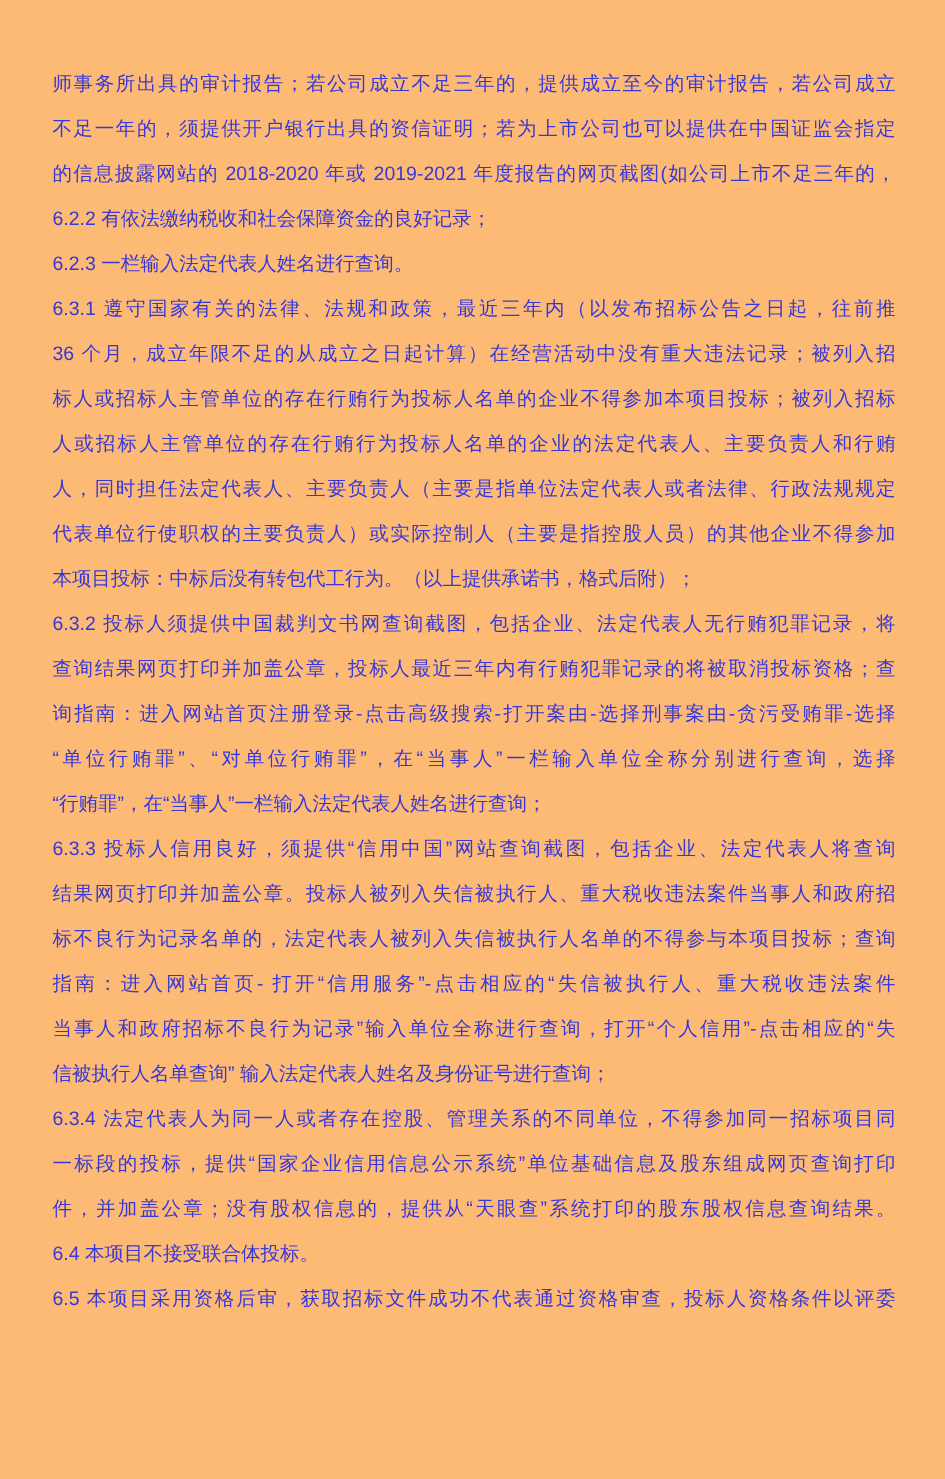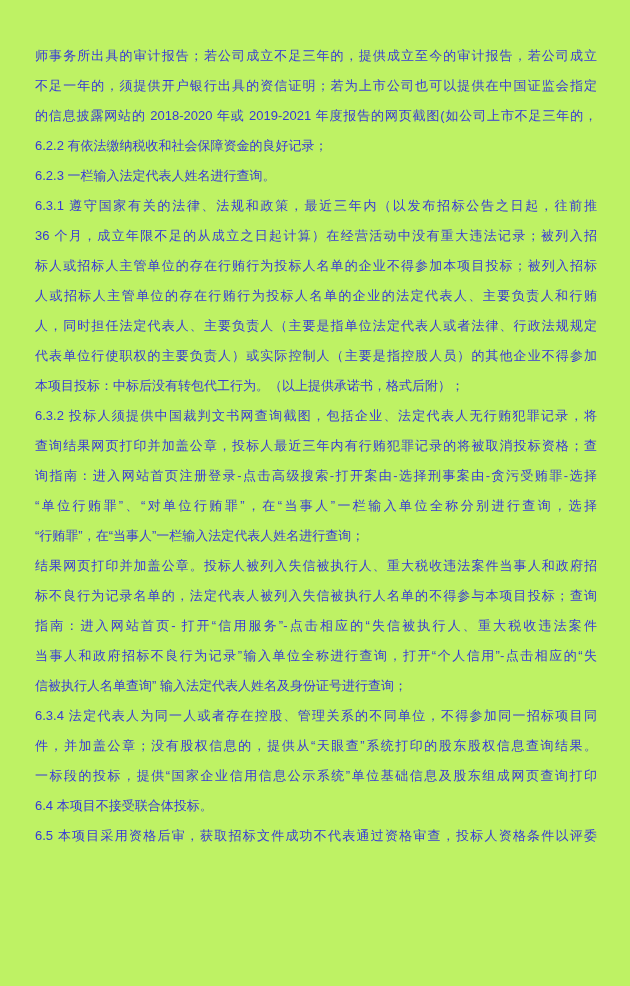--- a/index.html
+++ b/index.html
@@ -4,21 +4,21 @@
 <style>
   html, body {
     margin: 0;
     padding: 0;
     background: #ffffff;
   }
   .page {
     position: relative;
     width: 630px;
     height: 986px;
-    background: #bef264;
+    background: #fdba74;
     box-sizing: border-box;
     padding: 41px 33px 45px 35px;
     overflow: hidden;
   }
   .doc-body {
     width: 562px;
   }
   .line {
     width: 562px;
     height: 30px;
@@ -48,24 +48,25 @@
     <div class="line full">标人或招标人主管单位的存在行贿行为投标人名单的企业不得参加本项目投标；被列入招标</div>
     <div class="line full">人或招标人主管单位的存在行贿行为投标人名单的企业的法定代表人、主要负责人和行贿</div>
     <div class="line full">人，同时担任法定代表人、主要负责人（主要是指单位法定代表人或者法律、行政法规规定</div>
     <div class="line full">代表单位行使职权的主要负责人）或实际控制人（主要是指控股人员）的其他企业不得参加</div>
     <div class="line end">本项目投标：中标后没有转包代工行为。（以上提供承诺书，格式后附）；</div>
     <div class="line full">6.3.2 投标人须提供中国裁判文书网查询截图，包括企业、法定代表人无行贿犯罪记录，将</div>
     <div class="line full">查询结果网页打印并加盖公章，投标人最近三年内有行贿犯罪记录的将被取消投标资格；查</div>
     <div class="line full">询指南：进入网站首页注册登录-点击高级搜索-打开案由-选择刑事案由-贪污受贿罪-选择</div>
     <div class="line full">“单位行贿罪”、“对单位行贿罪”，在“当事人”一栏输入单位全称分别进行查询，选择</div>
     <div class="line end">“行贿罪”，在“当事人”一栏输入法定代表人姓名进行查询；</div>
+    <div class="line full">6.3.3 投标人信用良好，须提供“信用中国”网站查询截图，包括企业、法定代表人将查询</div>
     <div class="line full">结果网页打印并加盖公章。投标人被列入失信被执行人、重大税收违法案件当事人和政府招</div>
     <div class="line full">标不良行为记录名单的，法定代表人被列入失信被执行人名单的不得参与本项目投标；查询</div>
     <div class="line full">指南：进入网站首页- 打开“信用服务”-点击相应的“失信被执行人、重大税收违法案件</div>
     <div class="line full">当事人和政府招标不良行为记录”输入单位全称进行查询，打开“个人信用”-点击相应的“失</div>
     <div class="line end">信被执行人名单查询” 输入法定代表人姓名及身份证号进行查询；</div>
     <div class="line full">6.3.4 法定代表人为同一人或者存在控股、管理关系的不同单位，不得参加同一招标项目同</div>
+    <div class="line full">一标段的投标，提供“国家企业信用信息公示系统”单位基础信息及股东组成网页查询打印</div>
     <div class="line full">件，并加盖公章；没有股权信息的，提供从“天眼查”系统打印的股东股权信息查询结果。</div>
-    <div class="line full">一标段的投标，提供“国家企业信用信息公示系统”单位基础信息及股东组成网页查询打印</div>
     <div class="line end">6.4 本项目不接受联合体投标。</div>
     <div class="line full">6.5 本项目采用资格后审，获取招标文件成功不代表通过资格审查，投标人资格条件以评委</div>
   </div>
 </div>
 
 </body></html>

